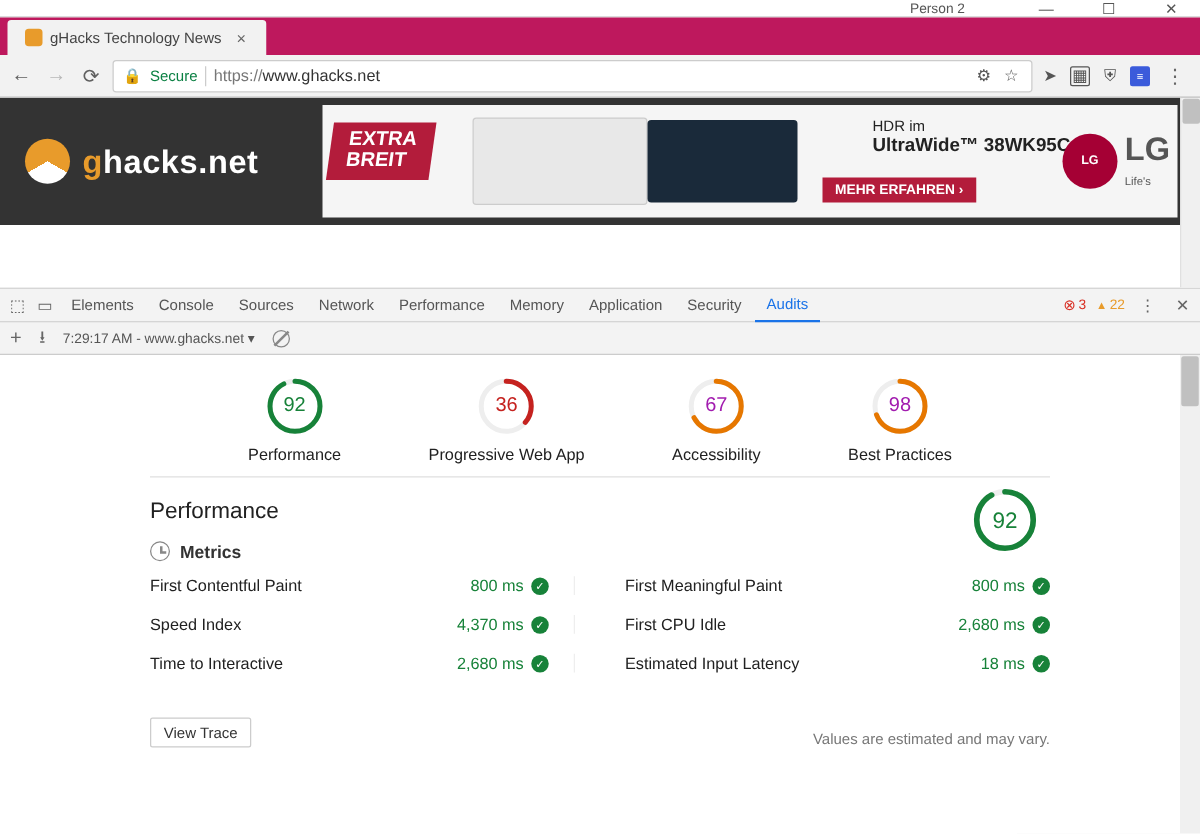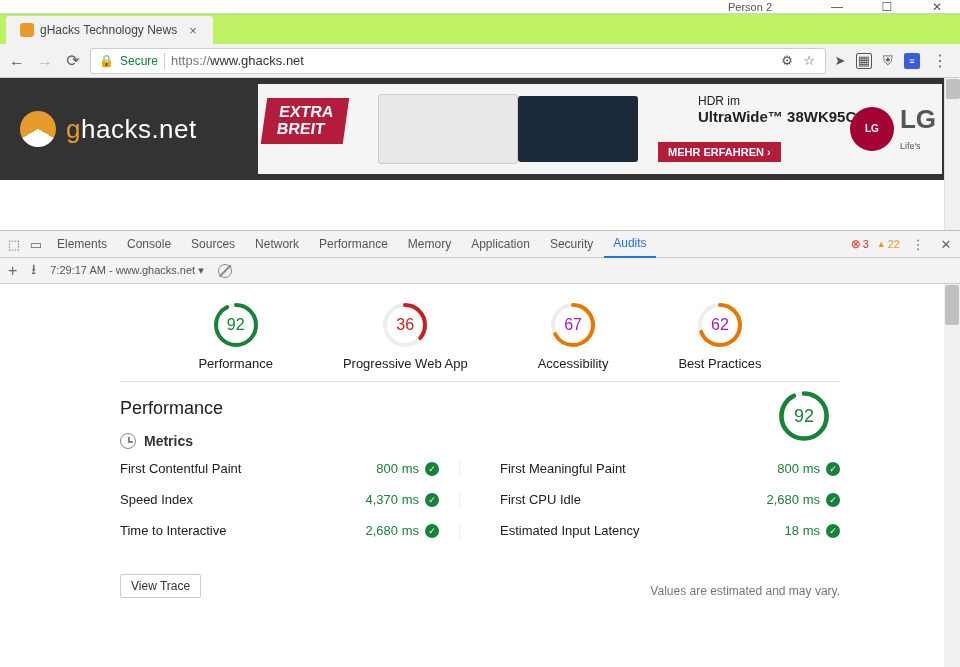--- a/index.html
+++ b/index.html
@@ -4,21 +4,21 @@
 <style>
 * { margin: 0; padding: 0; box-sizing: border-box; font-family: "Segoe UI", Arial, sans-serif; }
 body { width: 960px; height: 667px; background: #fff; overflow: hidden; position: relative; }
 
 
 .titlebar { height: 14px; background: #fff; border-bottom: 1px solid #d0d0d0; display: flex; justify-content: flex-end; align-items: center; padding-right: 8px; gap: 20px; font-size: 11px; color: #555; }
 .titlebar .profile { margin-right: 30px; }
 .titlebar .winbtn { width: 30px; text-align: center; cursor: default; font-size: 12px; }
 
 
-.tabstrip { height: 30px; background: #bef264; display: flex; align-items: flex-end; padding-left: 6px; }
+.tabstrip { height: 30px; background: #be185d; display: flex; align-items: flex-end; padding-left: 6px; }
 .tab { background: #f2f2f2; height: 28px; display: flex; align-items: center; padding: 0 10px 0 8px; border-radius: 3px 3px 0 0; font-size: 12px; color: #444; gap: 6px; position: relative; }
 .tab::before, .tab::after { content: ""; }
 .favicon { width: 14px; height: 14px; background: #e89b2b; border-radius: 3px; display: inline-block; }
 .tabclose { font-size: 13px; color: #666; margin-left: 6px; }
 
 
 .addrbar { height: 34px; background: #f2f2f2; border-bottom: 1px solid #d0d0d0; display: flex; align-items: center; padding: 0 6px; gap: 6px; font-size: 13px; color: #555; }
 .navicon { width: 22px; text-align: center; font-size: 16px; color: #606060; }
 .navicon.disabled { color: #b8b8b8; }
 .omnibox { flex: 1; height: 26px; background: #fff; border: 1px solid #ccc; border-radius: 3px; display: flex; align-items: center; padding: 0 8px; gap: 6px; }
@@ -30,21 +30,21 @@
 .omnibox .spacer { flex: 1; }
 .ext-icons { display: flex; gap: 8px; align-items: center; }
 .ext { width: 16px; height: 16px; display: flex; align-items: center; justify-content: center; font-size: 13px; color: #555; }
 .ext.box { border: 1px solid #555; border-radius: 2px; }
 .menu-dots { font-size: 16px; color: #666; padding: 0 6px; }
 
 
 .page { height: 152px; background: #fff; overflow: hidden; position: relative; }
 .banner { height: 102px; background: #333; display: flex; align-items: center; padding-left: 20px; position: relative; }
 .logo-circle { width: 36px; height: 36px; border-radius: 50%; background: conic-gradient(#e89b2b 0 120deg, #fff 120deg 240deg, #e89b2b 240deg 360deg); margin-right: 10px; }
-.logo-text { font-size: 26px; font-weight: 400; letter-spacing: 0.5px; }
+.logo-text { font-size: 26px; font-weight: 700; letter-spacing: 0.5px; }
 .logo-text .g { color: #e89b2b; }
 .logo-text .rest { color: #fff; }
 .ad { position: absolute; left: 258px; top: 6px; width: 684px; height: 90px; background: #f5f5f5; display: flex; align-items: center; overflow: hidden; }
 .ad-badge { position: absolute; left: 6px; top: 14px; background: #b31c3b; color: #fff; font-weight: 700; font-size: 16px; padding: 6px 14px; transform: skew(-8deg); line-height: 1.05; }
 .ad-mon { position: absolute; left: 120px; top: 10px; width: 140px; height: 70px; background: #e8e8e8; border: 1px solid #ccc; border-radius: 3px; }
 .ad-mon2 { position: absolute; left: 260px; top: 12px; width: 120px; height: 66px; background: #1a2a3a; border-radius: 3px; }
 .ad-text { position: absolute; left: 400px; top: 10px; font-size: 12px; color: #222; margin-left: 40px; }
 .ad-text b { font-size: 15px; }
 .ad-cta { position: absolute; left: 400px; top: 58px; background: #b31c3b; color: #fff; font-size: 11px; padding: 4px 10px; font-weight: 600; }
 .ad-lg { position: absolute; right: 6px; top: 20px; display: flex; align-items: center; gap: 6px; }
@@ -226,21 +226,21 @@
             <span>67</span>
           </div>
           <span class="score-label">Accessibility</span>
         </div>
         <div class="score">
           <div class="gauge orange" style="width:46px;height:46px">
             <svg viewBox="0 0 46 46">
               <circle cx="23" cy="23" r="20" fill="none" stroke="#eee" stroke-width="4"></circle>
               <circle cx="23" cy="23" r="20" fill="none" stroke="#e67700" stroke-width="4" stroke-dasharray="125.66370614359172" stroke-dashoffset="38.95574890451344" stroke-linecap="round"></circle>
             </svg>
-            <span>62</span>
+            <span>98</span>
           </div>
           <span class="score-label">Best Practices</span>
         </div>
       </div>
     <hr class="hr">
     <div class="perf">
       <h2>Performance</h2>
       <div class="big-gauge" id="big-gauge-mount">
           <div class="gauge green" style="width:52px;height:52px">
             <svg viewBox="0 0 46 46">

